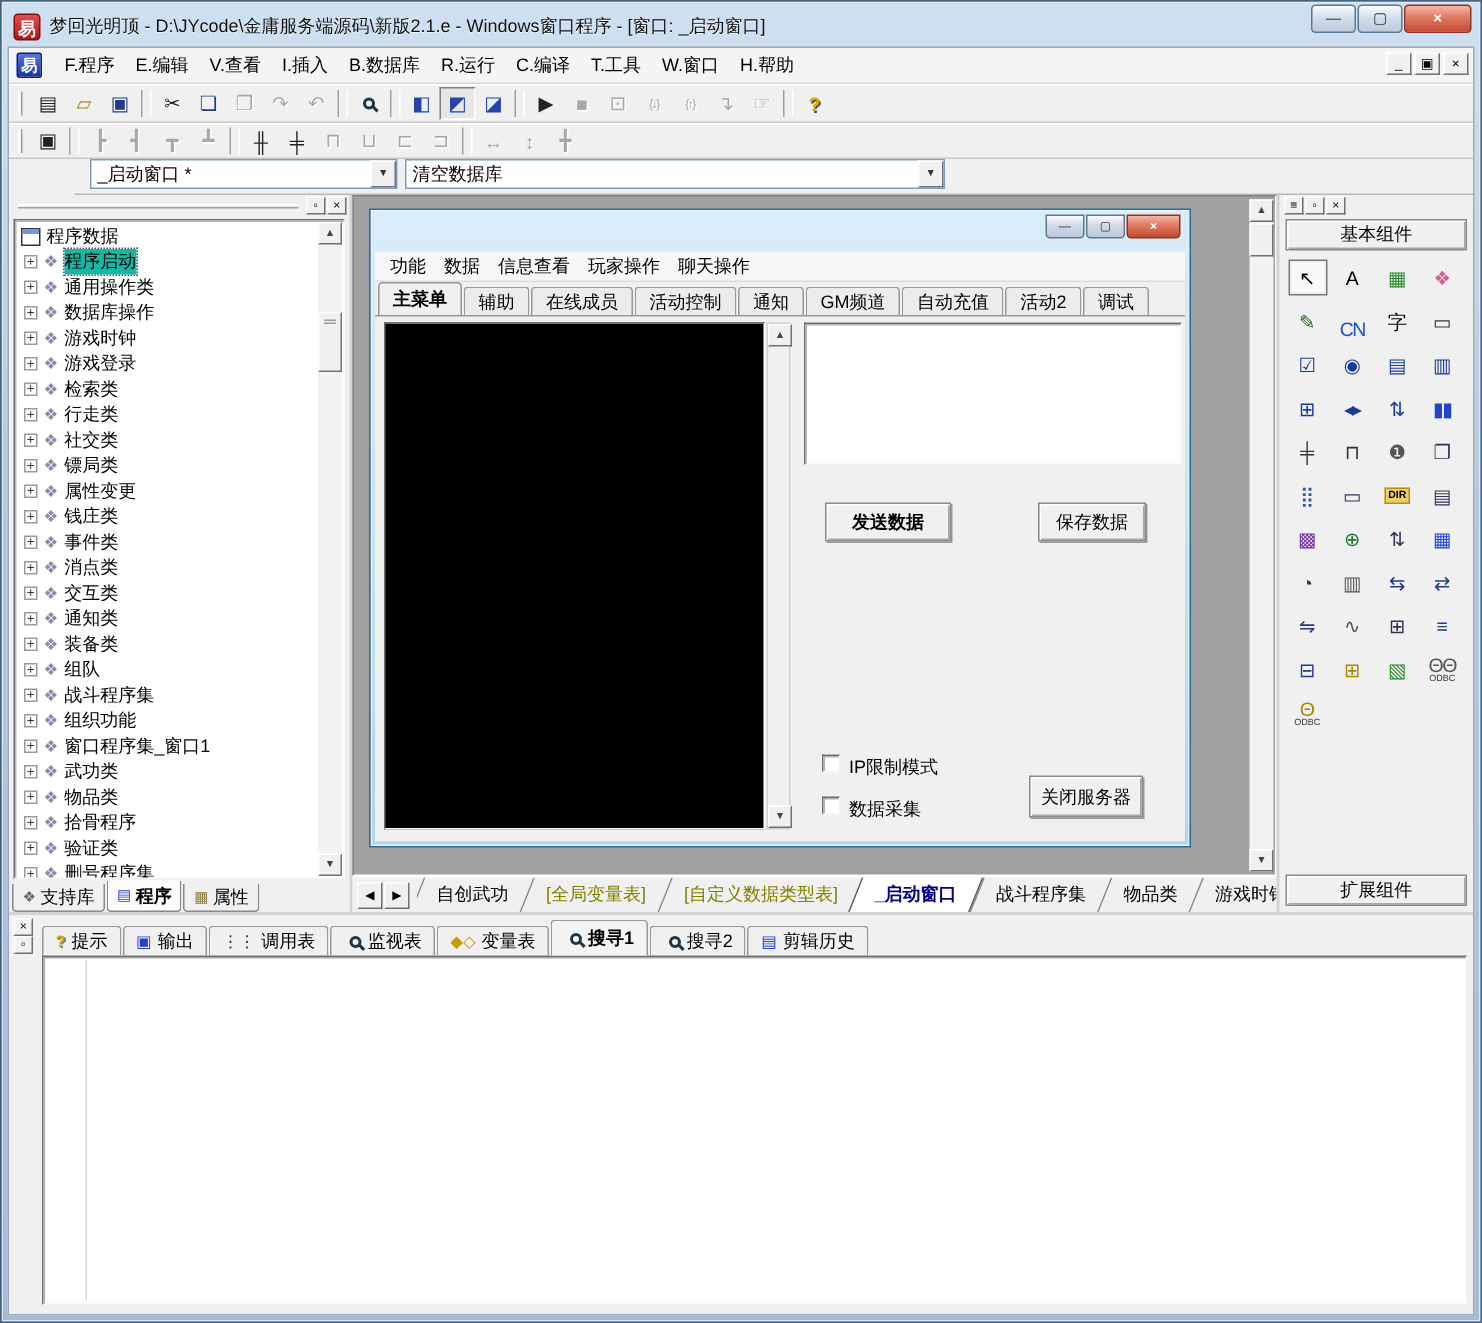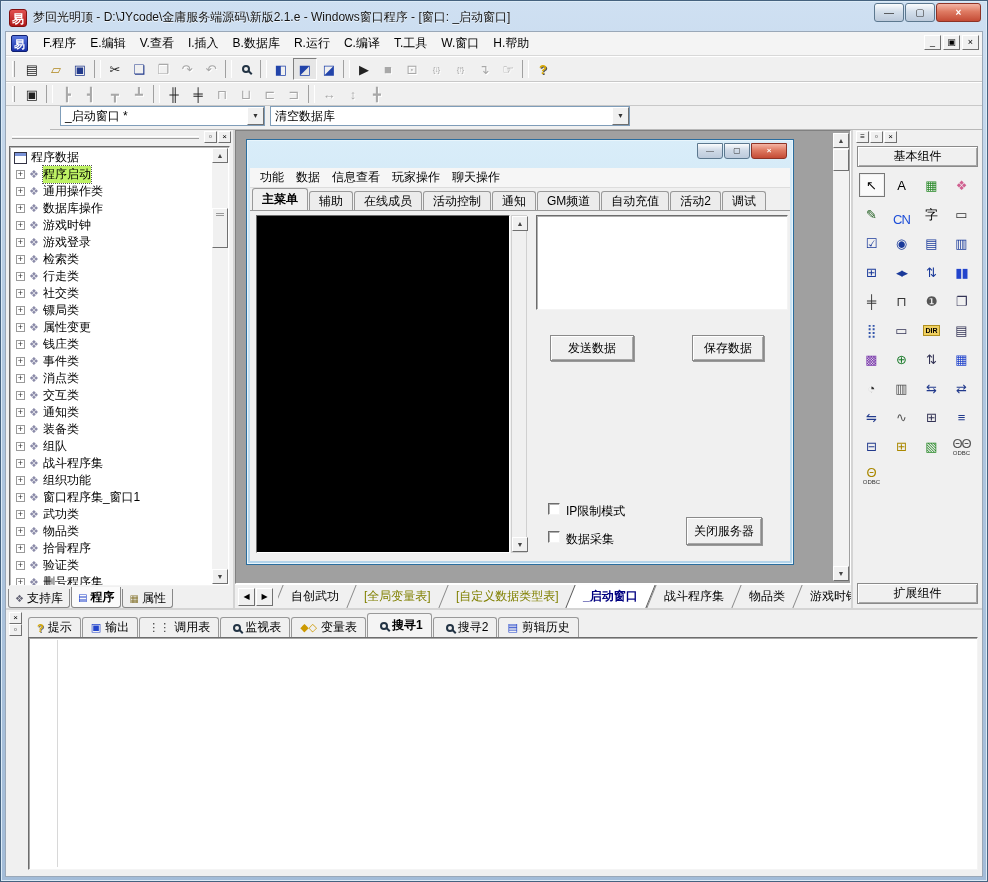--- a/index.html
+++ b/index.html
@@ -67,21 +67,21 @@
     border-color:#fff #707070 #707070 #fff; font-size:8px; line-height:10px; text-align:center; }
   .treebox { flex:1; margin:2px 3px 0 3px; background:#fff; border:1px solid; border-color:#6d6d6d #f4f4f4 #f4f4f4 #6d6d6d;
     box-shadow:inset 1px 1px 0 #b8b8b8; position:relative; overflow:hidden; }
   .tree { position:absolute; left:3px; top:2px; right:18px; bottom:0; overflow:hidden; }
   .titem { height:17px; display:flex; align-items:center; white-space:nowrap; }
   .titem .exp { width:9px; height:9px; border:1px solid #9a9a9a; background:#fff; font-size:9px; line-height:7px;
     text-align:center; margin:0 4px 0 3px; color:#333; flex:none; }
   .titem .lyr { color:#8a8aa8; font-size:11px; margin-right:4px; flex:none; }
   .titem.root .winico { width:13px; height:12px; border:1px solid #334; background:#fff;
     box-shadow:inset 0 3px 0 #7a93d8; margin:0 4px 0 1px; flex:none; }
-  .titem.selected .tlabel { background:#bef264; outline:1px dotted #555; }
+  .titem.selected .tlabel { background:#14b8a6; outline:1px dotted #555; }
   .tscroll { position:absolute; right:1px; top:1px; bottom:1px; width:16px; background:#f2f2f2; }
   .sbtn { width:16px; height:15px; background:#f0f0f0; border:1px solid; border-color:#fff #707070 #707070 #fff;
     font-size:7px; color:#444; text-align:center; line-height:13px; }
   .tscroll .down { position:absolute; bottom:0; }
   .thumb { position:absolute; left:0; width:16px; background:#f0f0f0; border:1px solid; border-color:#fff #707070 #707070 #fff; }
   .thumb .gl { margin:4px 3px; border-top:1px solid #999; border-bottom:1px solid #999; height:3px; }
   .ltabs { height:22px; display:flex; align-items:flex-end; padding:0 2px; background:#f0f0f0; }
   .ltab { height:19px; display:flex; align-items:center; padding:0 6px; border:1px solid #888; border-top:none;
     border-radius:0 0 3px 3px; background:#f0f0f0; margin-right:1px; font-size:12px; }
   .ltab .gf { margin-right:3px; color:#667; font-size:10px; }
@@ -113,21 +113,21 @@
   .blackbox { position:absolute; left:6px; top:4px; width:254px; height:338px; background:#000;
     border:1px solid; border-color:#6d6d6d #fff #fff #6d6d6d; }
   .bscroll { position:absolute; left:261px; top:4px; width:16px; height:338px; background:#f0f0f0;
     border:1px solid #d0d0d0; }
   .bscroll .down { position:absolute; bottom:0; }
   .whitebox { position:absolute; left:286px; top:4px; width:252px; height:95px; background:#fff;
     border:1px solid; border-color:#6d6d6d #f4f4f4 #f4f4f4 #6d6d6d; box-shadow:inset 1px 1px 0 #b0b0b0; }
   .cbtn { position:absolute; height:26px; background:#f0f0f0; border:1px solid #8a8a8a;
     box-shadow:inset 1px 1px 0 #fff, inset -1px -1px 0 #a8a8a8, 1px 1px 0 #999;
     display:flex; align-items:center; justify-content:center; font-size:12px; }
-  .send { left:300px; top:124px; width:84px; }
+  .send { left:300px; top:124px; width:84px;font-weight:bold; }
   .save { left:442px; top:124px; width:72px; }
   .closesrv { left:436px; top:306px; width:76px; height:28px; }
   .chk { position:absolute; left:298px; display:flex; align-items:flex-start; }
   .chk .box { width:12px; height:12px; background:#fff; border:1px solid; border-color:#6d6d6d #f4f4f4 #f4f4f4 #6d6d6d;
     box-shadow:inset 1px 1px 0 #b0b0b0; margin-right:6px; }
   .chk1 { top:292px; } .chk2 { top:320px; }
   .chk .clabel { font-size:12px; }
 
   
   .doctabbar { height:24px; background:#f0f0f0; border-top:1px solid #fff; display:flex; align-items:center;

